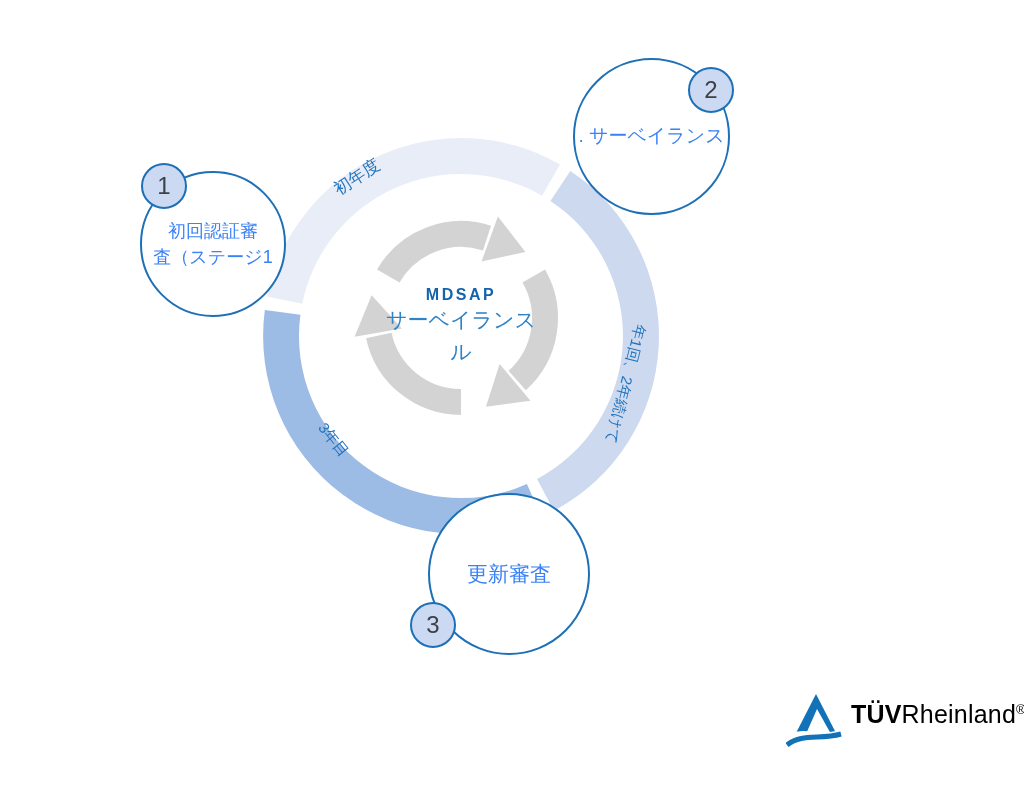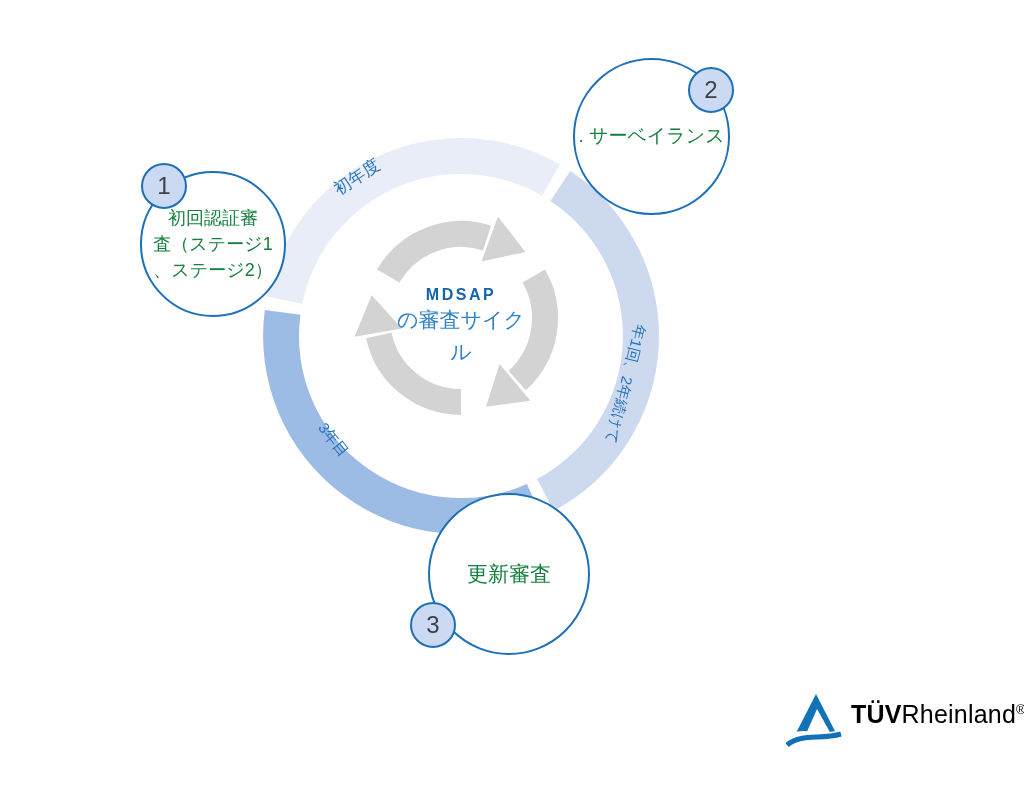--- a/index.html
+++ b/index.html
@@ -15,21 +15,21 @@
     transform-origin:center;
   }
   .label-first  { left:357px; top:177px; font-size:17px; transform:translate(-50%,-50%) rotate(-33deg); }
   .label-annual { left:625px; top:384px; font-size:15px; transform:translate(-50%,-50%) rotate(104deg); }
   .label-third  { left:333px; top:440px; font-size:15px; transform:translate(-50%,-50%) rotate(51deg); }
 
   
   .node {
     position:absolute; background:#ffffff; border:2px solid #1d70b7; border-radius:50%;
     display:flex; align-items:center; justify-content:center; text-align:center;
-    color:#15803d; box-sizing:border-box;
+    color:#3b82f6; box-sizing:border-box;
   }
   .node .line { white-space:nowrap; }
   .node1 { left:140px; top:171px; width:146px; height:146px; font-size:18px; line-height:1.45; }
   .node2 { left:573px; top:58px;  width:157px; height:157px; font-size:19px; line-height:1.5; }
   .node3 { left:428px; top:493px; width:162px; height:162px; font-size:21px; }
 
   
   .badge {
     position:absolute; width:42px; height:42px; border-radius:50%;
     background:#ccd9f2; border:2px solid #1d70b7; box-sizing:content-box;
@@ -83,42 +83,41 @@
   </svg>
 
   <div class="ring-label label-first">初年度</div>
   <div class="ring-label label-annual">年1回、2年続けて</div>
   <div class="ring-label label-third">3年目</div>
 
   <div class="node node1">
     <div>
       <div class="line">初回認証審</div>
       <div class="line">査（ステージ1</div>
-      <div class="line">、ステージ2）</div>
     </div>
   </div>
   <div class="badge badge1">1</div>
 
   <div class="node node2">
     <div>
       <div class="line">. サーベイランス</div>
     </div>
   </div>
   <div class="badge badge2">2</div>
 
   <div class="node node3">
     <div>
       <div class="line">更新審査</div>
     </div>
   </div>
   <div class="badge badge3">3</div>
 
   <div class="center-text">
     <div class="center-title">MDSAP</div>
-    <div class="center-sub">の審査サイク</div>
+    <div class="center-sub">サーベイランス</div>
     <div class="center-sub">ル</div>
   </div>
 
   <div class="logo">
     <svg width="58" height="62" viewBox="0 0 58 62">
       <polygon points="8,49 30,6 52,49" fill="#1272b8"></polygon>
       <polygon points="31,21 45,46 20,46" fill="#ffffff"></polygon>
       <path d="M2,51 C18,40 36,54 58,44" fill="none" stroke="#ffffff" stroke-width="7"></path>
       <path d="M1,57 C16,45 34,52 55,46" fill="none" stroke="#1272b8" stroke-width="5"></path>
     </svg>

